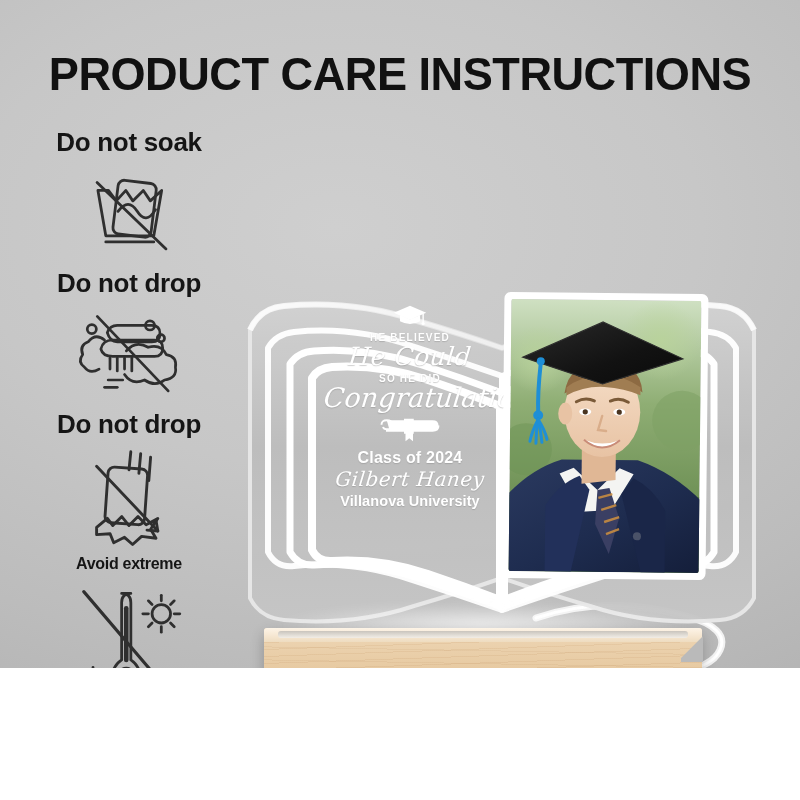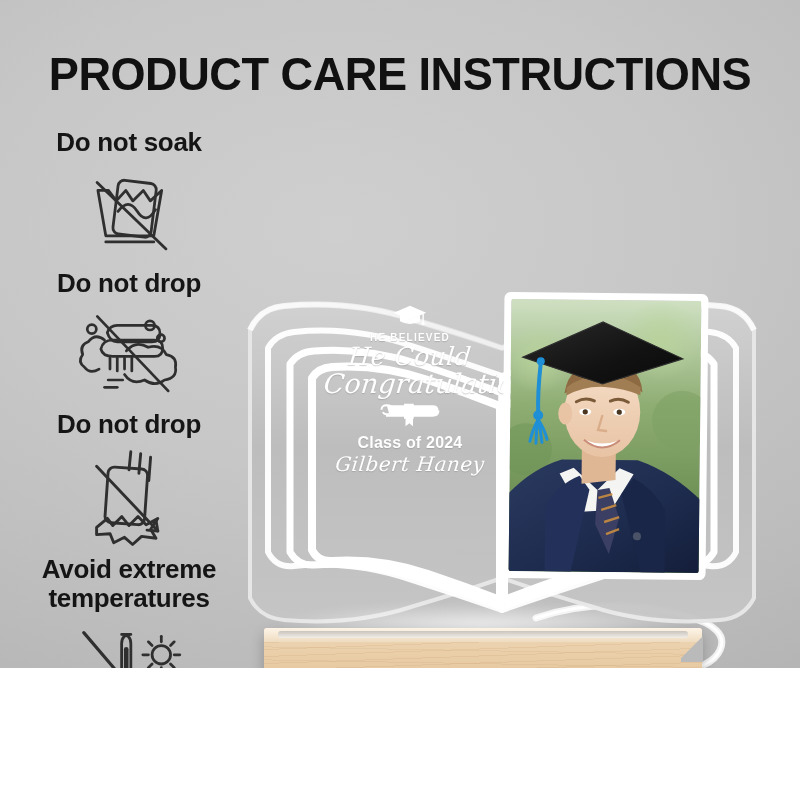--- a/index.html
+++ b/index.html
@@ -30,21 +30,21 @@
   }
   .care-icon{display:block;margin:2px auto 0;}
   .ci-soak{height:96px;}
   .ci-scrub{height:100px;}
   .ci-drop{height:108px;}
   .ci-temp{height:120px;}
   .care-item.soak{margin-top:0;}
   .care-item.scrub{margin-top:14px;}
   .care-item.drop{margin-top:10px;}
   .care-item.temp{margin-top:6px;}
-  .care-item.temp .care-label{font-size:26px;}
+  .care-item.temp .care-label{font-size:16px;}
 
   
   #product{position:absolute;left:232px;top:272px;width:540px;height:470px;}
 
   
   #base{
     position:absolute;left:32px;top:356px;width:438px;height:90px;
     background:linear-gradient(180deg,#efd9bb 0%,#ecd3b0 12%,#e7caa2 45%,#e0bf93 80%,#d8b485 100%);
     border-radius:3px 3px 5px 5px;
     box-shadow:0 6px 14px rgba(0,0,0,.24);
@@ -172,21 +172,20 @@
           <path d="M24 96 l12 -10 l6 8 l10 -10 l8 10 l10 -10 l9 9 l13 -7 l-8 12 l6 10 l-16 -2 l-10 9 l-9 -8 l-12 6 l-4 -10 l-15 1 Z"></path>
           <line x1="24" y1="28" x2="92" y2="100"></line>
           <path d="M92 100 l-2 -12 M92 100 l-12 -1"></path>
         </g>
       </svg>
     </div>
 
     <div class="care-item temp">
       <div class="care-label">
         <div>Avoid extreme</div>
-        <div>temperatures</div>
       </div>
       <svg class="care-icon ci-temp" viewBox="0 0 130 130">
         <g fill="none" stroke="#2f2f2f" stroke-width="3" stroke-linecap="round" stroke-linejoin="round">
           <path d="M57 20 q10 0 10 10 l0 62 q10 7 10 18 q0 15 -15 15 q-15 0 -15 -15 q0 -11 10 -18 l0 -62 q0 -10 10 -10 Z"></path>
           <path d="M62 36 l0 56" stroke-width="5"></path>
           <circle cx="62" cy="110" r="8" stroke-width="5"></circle>
           <circle cx="100" cy="42" r="10"></circle>
           <g>
             <line x1="100" y1="22" x2="100" y2="28"></line>
             <line x1="100" y1="56" x2="100" y2="62"></line>
@@ -269,32 +268,34 @@
 
     <div id="page-text">
       <svg id="cap-icon" width="34" height="22" viewBox="0 0 44 28">
         <path d="M22 2 L43 11 L22 20 L1 11 Z" fill="#ffffff"></path>
         <path d="M9 14 L9 22 q13 7 26 0 L35 14 L22 20 Z" fill="#ffffff"></path>
         <path d="M39 12.5 L39 24" stroke="#ffffff" stroke-width="1.8" fill="none"></path>
         <circle cx="39" cy="25" r="2.1" fill="#ffffff"></circle>
       </svg>
       <div class="pt-line pt-caps">HE BELIEVED</div>
       <div class="pt-line pt-script">He Could</div>
+      <div class="pt-line pt-caps" style="margin-top:3px;">SO HE DID</div>
       <div class="pt-line pt-script" id="pt-congrats">Congratulations</div>
 
       <svg id="scroll-icon" width="66" height="26" viewBox="0 0 88 34">
         <path d="M6 10 q0 -6 7 -6 q7 0 7 6 q0 6 -7 6 q-4 0 -5 -3" fill="none" stroke="#ffffff" stroke-width="2.6"></path>
         <path d="M13 4 L74 4 q8 0 8 7 q0 7 -8 7 L17 18" fill="#ffffff"></path>
         <path d="M12 18 L74 18 q8 0 8 -7" fill="none" stroke="#ffffff" stroke-width="2.6"></path>
         <rect x="36" y="2" width="13" height="20" fill="#ffffff"></rect>
         <path d="M38 21 L38 32 L43 28 L48 32 L48 21 Z" fill="#ffffff"></path>
       </svg>
 
       <div class="pt-line pt-small">Class of 2024</div>
       <div class="pt-line pt-name">Gilbert Haney</div>
+      <div class="pt-line pt-univ" style="margin-top:2px;">Villanova University</div>
     </div>
 
     <svg id="photo" viewBox="0 0 190 272" preserveAspectRatio="xMidYMid slice">
       <defs>
         <linearGradient id="sky" x1="0" y1="0" x2="0" y2="1">
           <stop offset="0%" stop-color="#cfe0c2"></stop>
           <stop offset="38%" stop-color="#8fae74"></stop>
           <stop offset="100%" stop-color="#557a3e"></stop>
         </linearGradient>
         <radialGradient id="bokeh1" cx="50%" cy="50%" r="50%">

